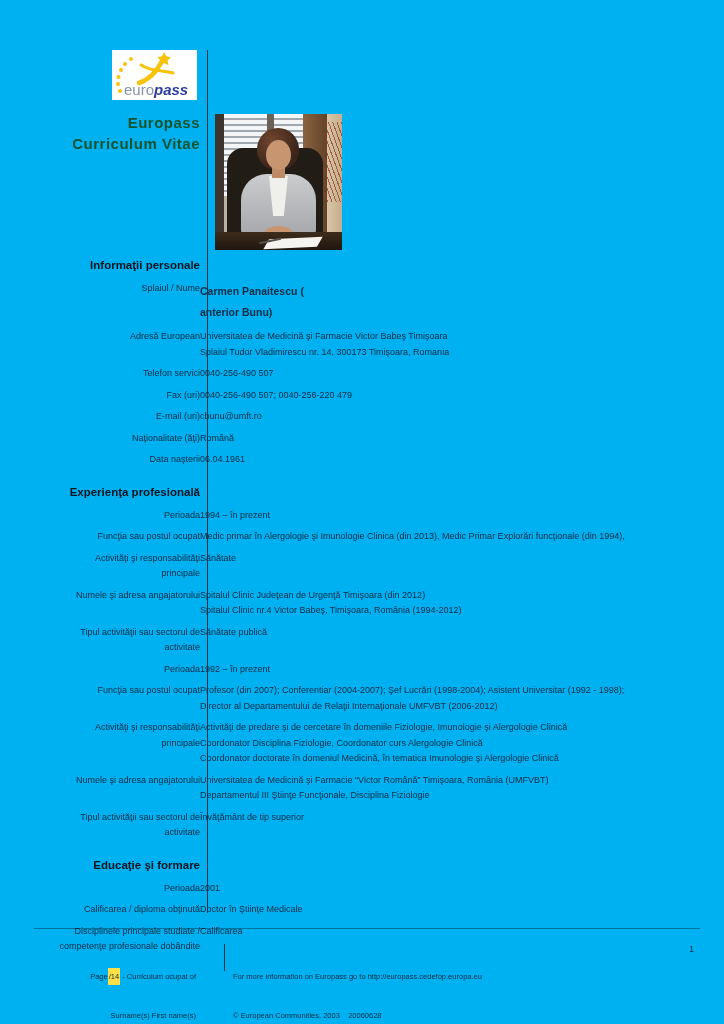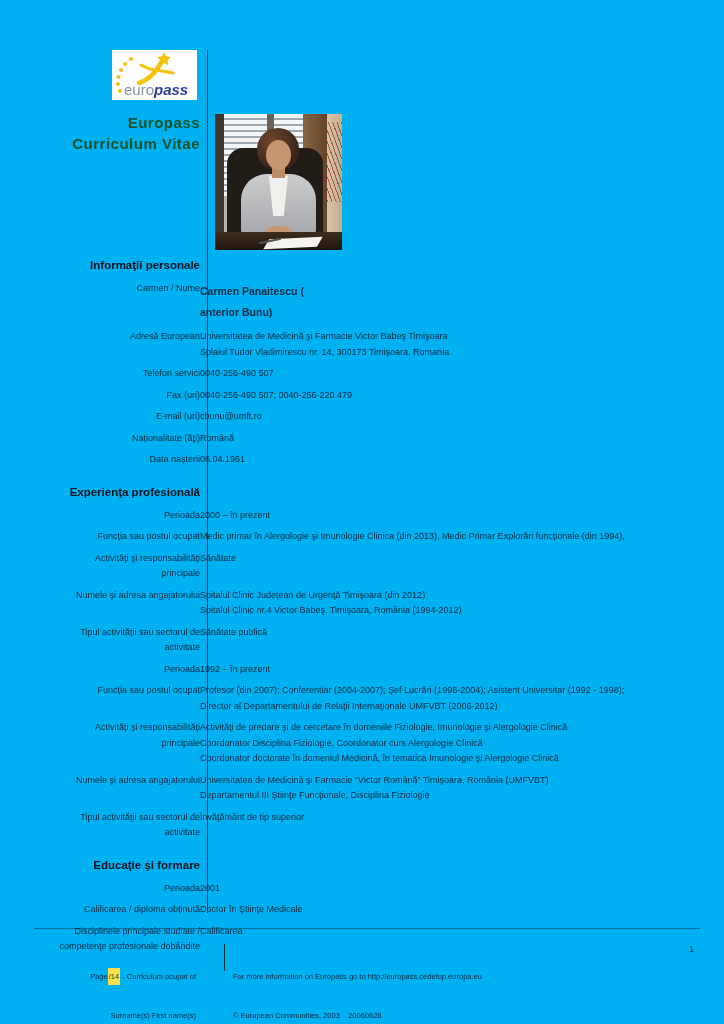--- a/index.html
+++ b/index.html
@@ -112,21 +112,21 @@
     <div class="ph-desk"></div>
     <div class="ph-paper"></div>
     <div class="ph-pen"></div>
   </div>
 
   <div class="rows">
       <div class="row section-row">
         <div class="lbl sec">Informaţii personale</div>
       </div>
       <div class="row field-row">
-        <div class="lbl">Carmen / Nume</div>
+        <div class="lbl">Splaiul / Nume</div>
         <div class="val b tall">Carmen Panaitescu (
 anterior Bunu)</div>
       </div>
       <div class="row field-row">
         <div class="lbl">Adresă European</div>
         <div class="val">Universitatea de Medicină şi Farmacie Victor Babeş Timişoara
 Splaiul Tudor Vladimirescu nr. 14, 300173 Timişoara, Romania</div>
       </div>
       <div class="row field-row">
         <div class="lbl">Telefon servici</div>
@@ -146,21 +146,21 @@
       </div>
       <div class="row field-row">
         <div class="lbl">Data naşterii</div>
         <div class="val">06.04.1961</div>
       </div>
       <div class="row section-row">
         <div class="lbl sec">Experienţa profesională</div>
       </div>
       <div class="row field-row">
         <div class="lbl">Perioada</div>
-        <div class="val">2000 – în prezent</div>
+        <div class="val">1994 – în prezent</div>
       </div>
       <div class="row field-row">
         <div class="lbl">Funcţia sau postul ocupat</div>
         <div class="val">Medic primar în Alergologie şi Imunologie Clinica (din 2013), Medic Primar Explorări funcţionale (din 1994),</div>
       </div>
       <div class="row field-row">
         <div class="lbl">Activităţi şi responsabilităţi
 principale</div>
         <div class="val">Sănătate</div>
       </div>

